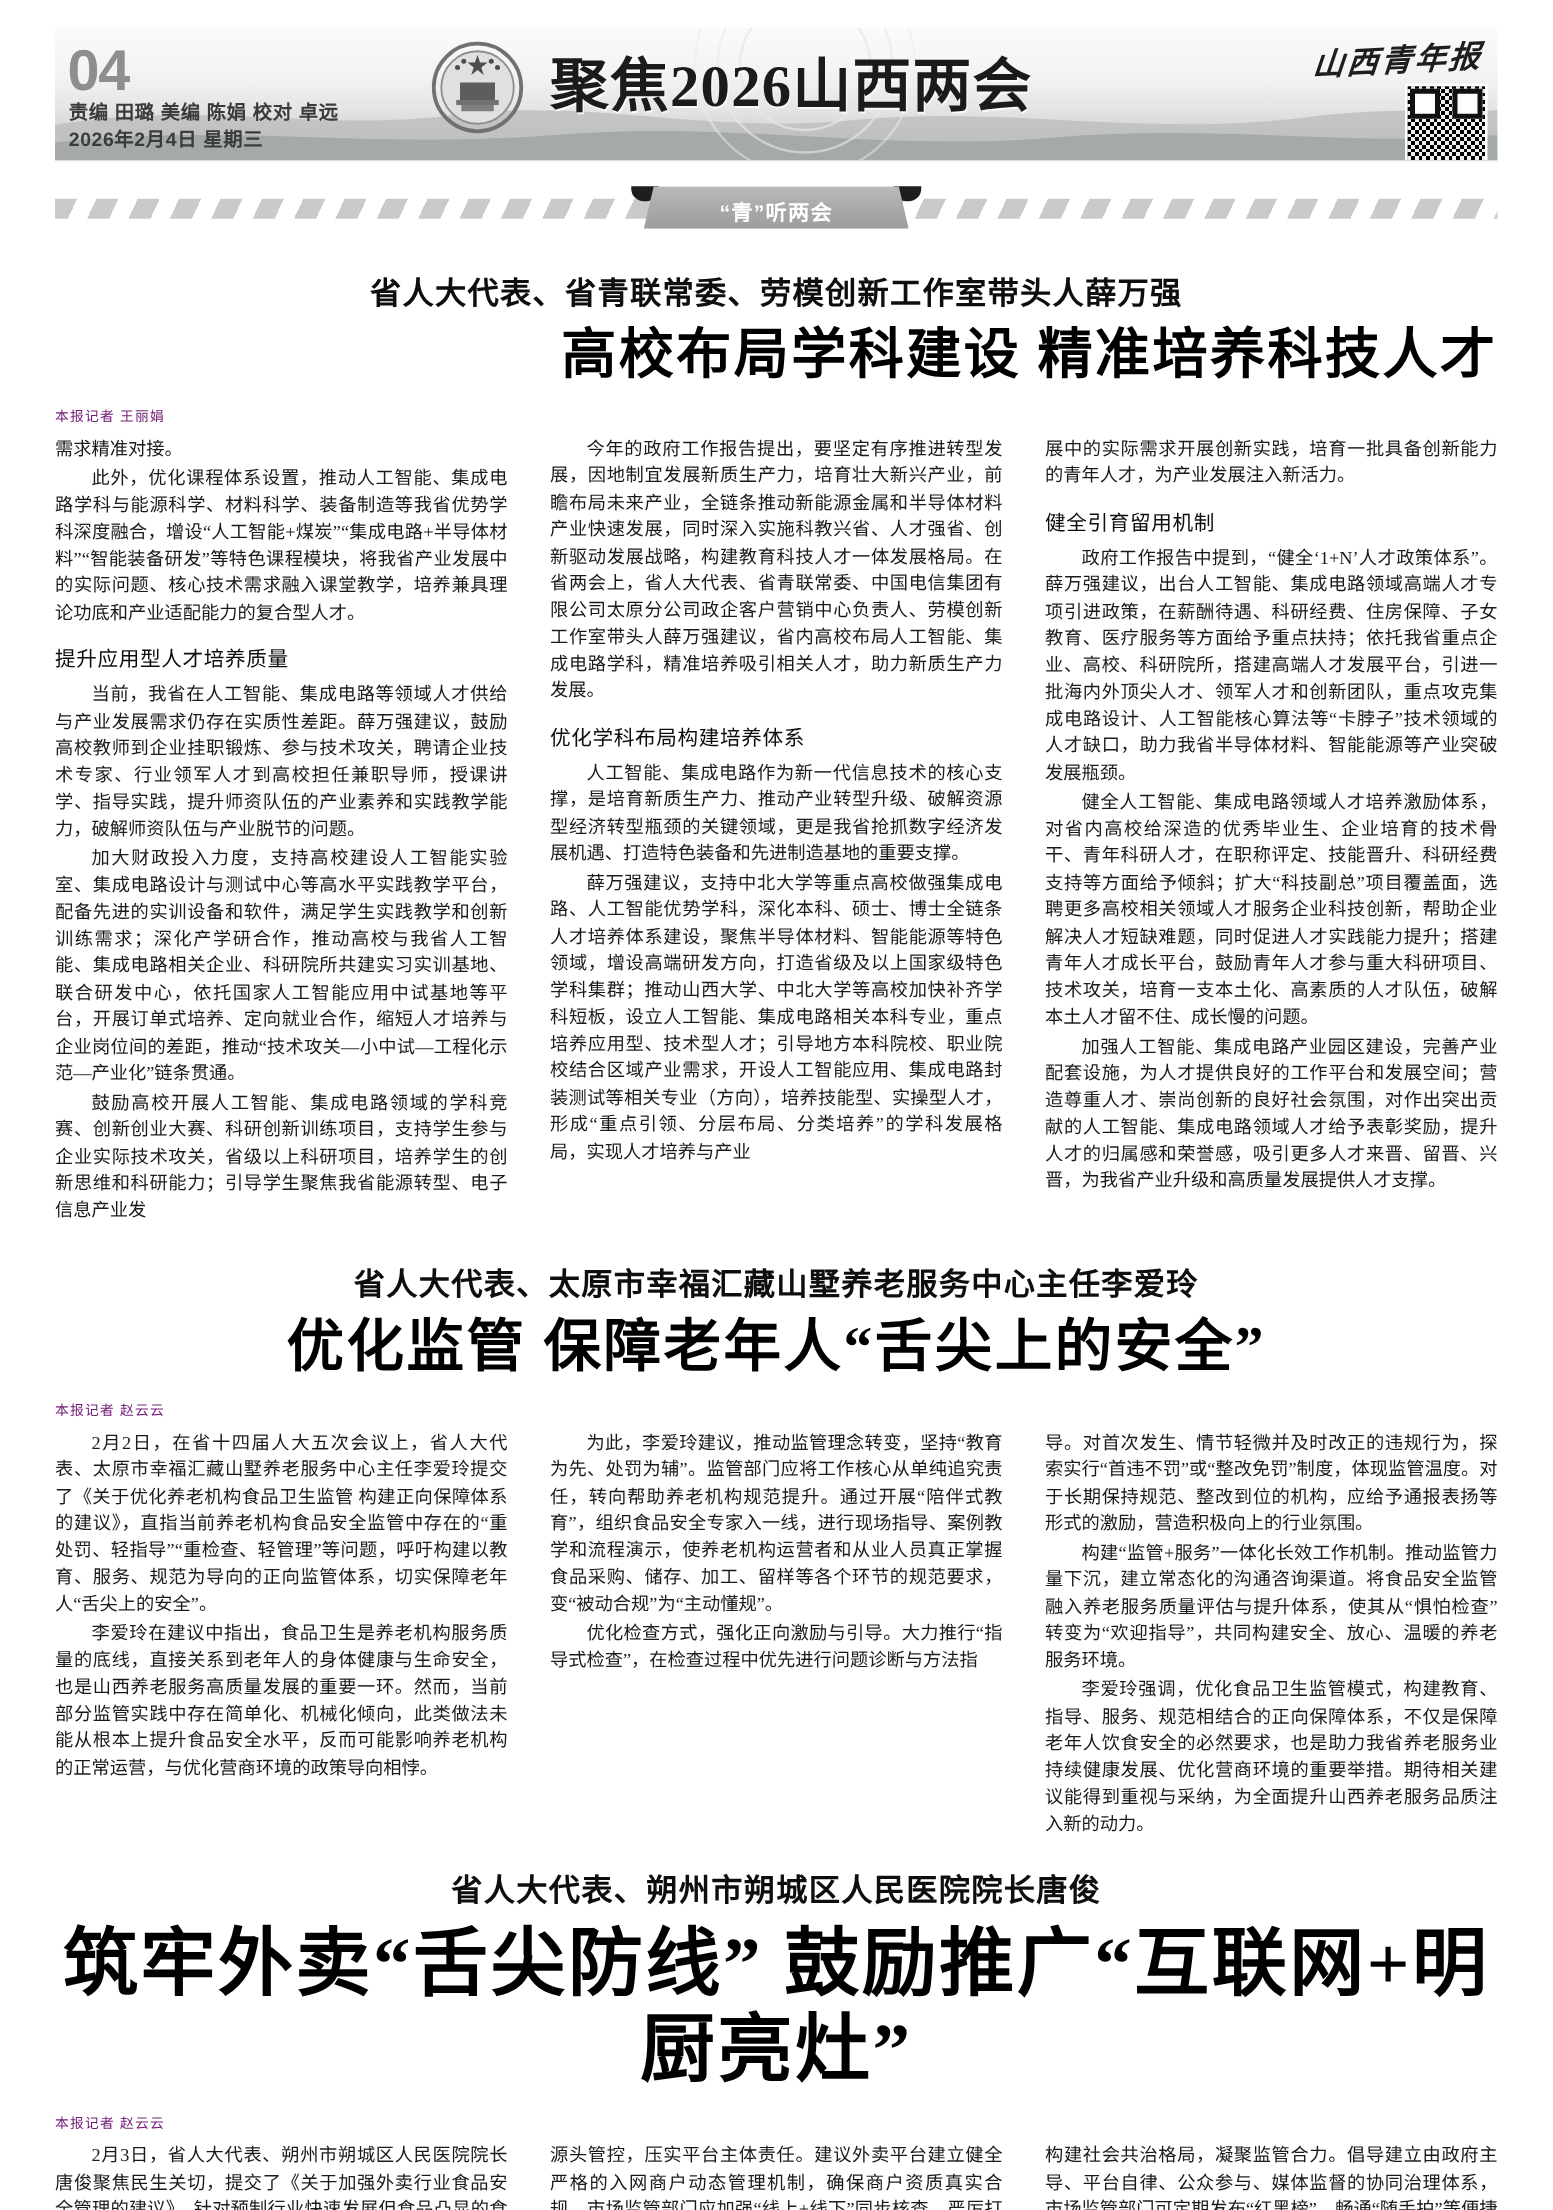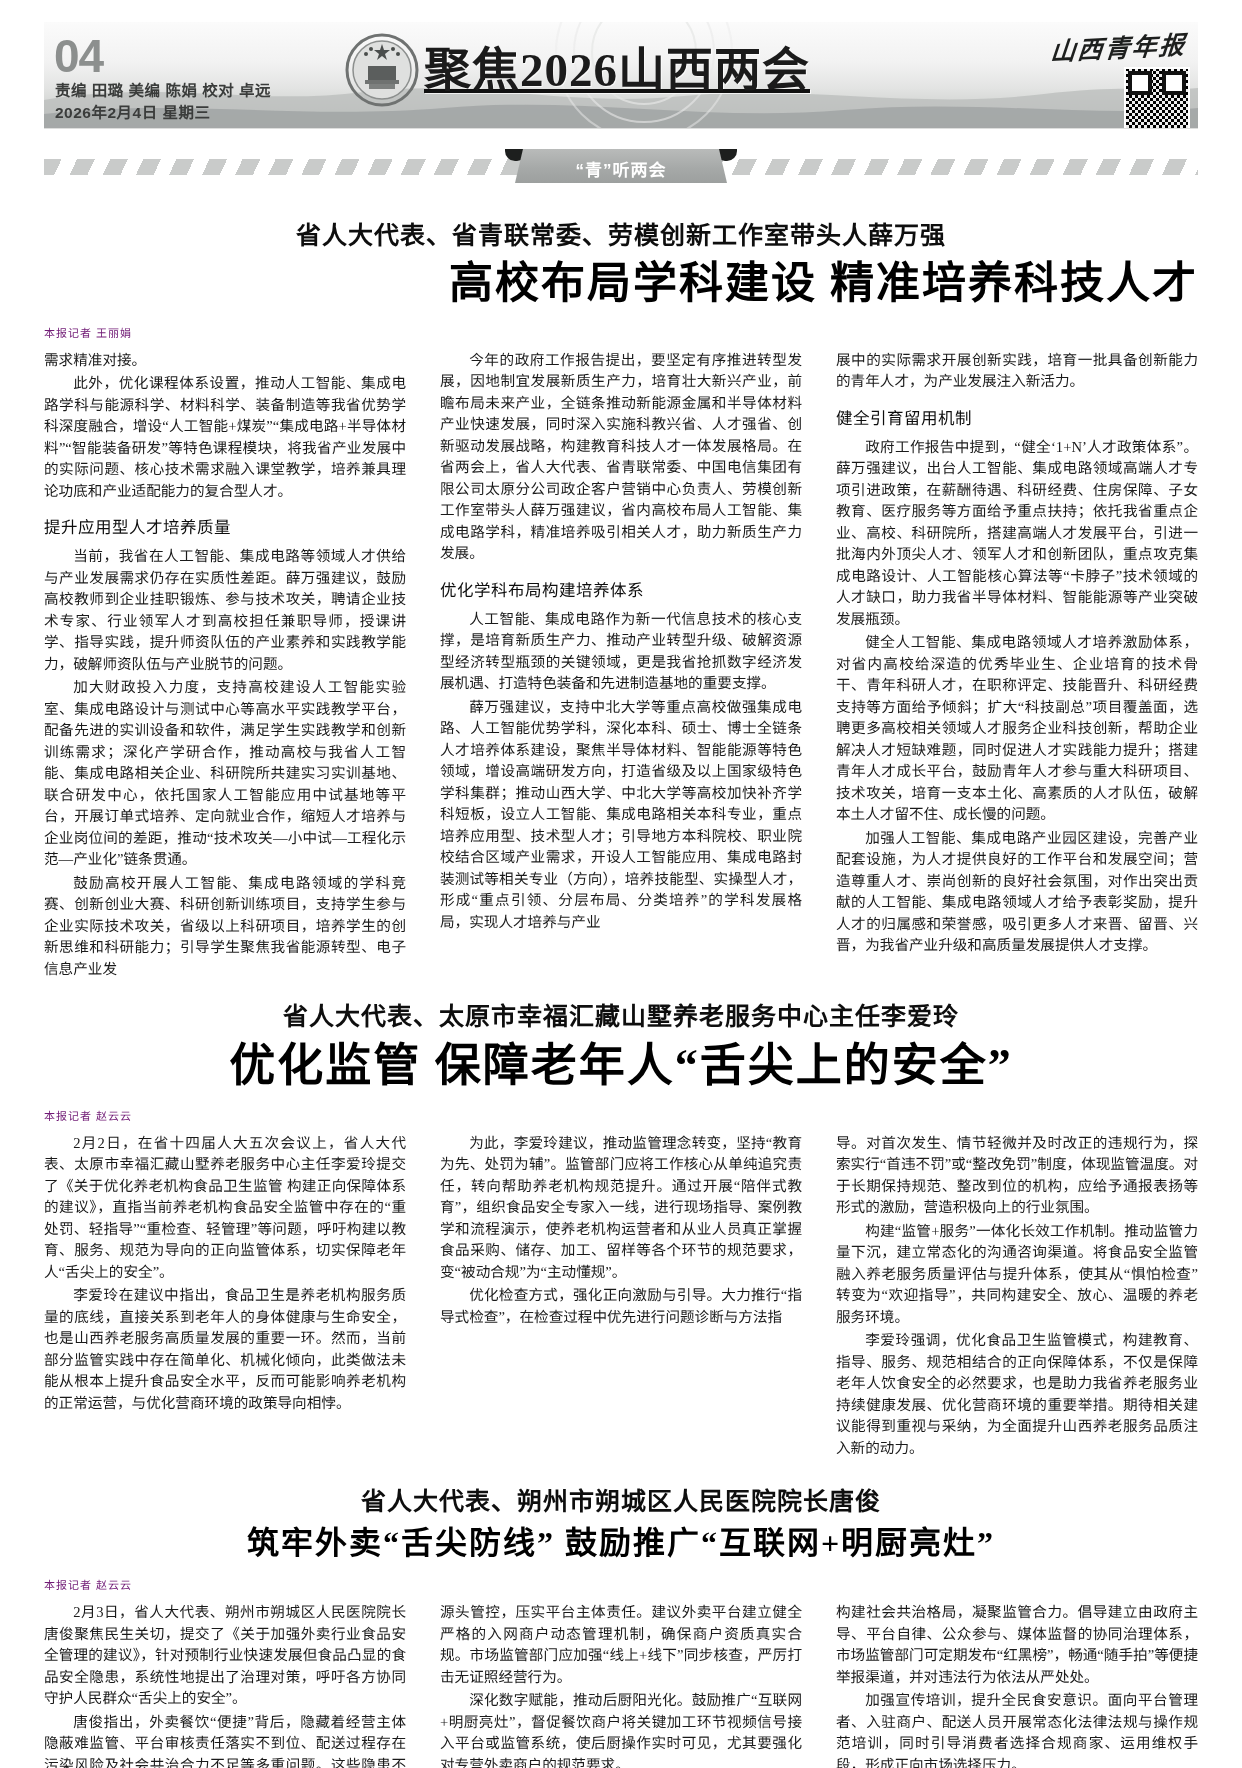--- a/index.html
+++ b/index.html
@@ -42,21 +42,21 @@
     font-size:15.5px;font-weight:bold;color:#3a3c3b;
     line-height:22px;margin-left:3px;letter-spacing:.5px;
   }
   .mh-date{
     font-family:"Liberation Sans","DejaVu Sans",sans-serif;
     font-size:15.5px;font-weight:bold;color:#3a3c3b;
     line-height:22px;margin-left:3px;letter-spacing:.5px;
   }
   .mh-center{
     position:absolute;left:300px;top:10px;
-    display:flex;align-items:center;gap:4px;text-decoration:underline;
+    display:flex;align-items:center;gap:20px;
   }
   .emblem{width:76px;height:76px;position:relative;}
   .emblem svg{display:block;}
   .mh-title{
     font-family:"Liberation Serif","DejaVu Serif",serif;
     font-size:47px;font-weight:bold;color:#1b1b1b;
     letter-spacing:1px;
     text-shadow:1px 1px 0 rgba(255,255,255,.75);
     white-space:nowrap;
     line-height:76px;
@@ -110,40 +110,40 @@
   .tab-ear{
     position:absolute;top:4px;width:22px;height:12px;background:#1d1f1e;
     border-radius:0 0 10px 10px;
   }
   .tab-ear.l{left:calc(50% - 106px - 10px);}
   .tab-ear.r{left:calc(50% + 96px - 2px);}
 
   
   .article{margin:0 44px;}
   .art-gap-1{margin-top:30px;}
-  .art-gap-2{margin-top:18px;}
+  .art-gap-2{margin-top:30px;}
   .art-gap-3{margin-top:24px;}
 
   .kicker{
     text-align:center;
     font-family:"Liberation Serif","DejaVu Serif",serif;
     font-size:25px;font-weight:bold;color:#0e0e0e;
     letter-spacing:1px;line-height:34px;
   }
   .headline{
     text-align:center;
     font-family:"Liberation Serif","DejaVu Serif",serif;
     font-weight:bold;color:#000;
     letter-spacing:2px;
     line-height:1.15;
     margin-top:6px;
   }
   .headline.h1{font-size:44px;text-align:right;}
   .headline.h2{font-size:46px;}
-  .headline.h3{font-size:32px;}
+  .headline.h3{font-size:60px;}
 
   .byline{
     font-family:"Liberation Sans","DejaVu Sans",sans-serif;
     font-size:11px;font-weight:normal;color:#701a75;
     margin:14px 0 10px 0;letter-spacing:1px;
   }
 
   .cols{
     display:grid;
     grid-template-columns:1fr 1fr 1fr;

